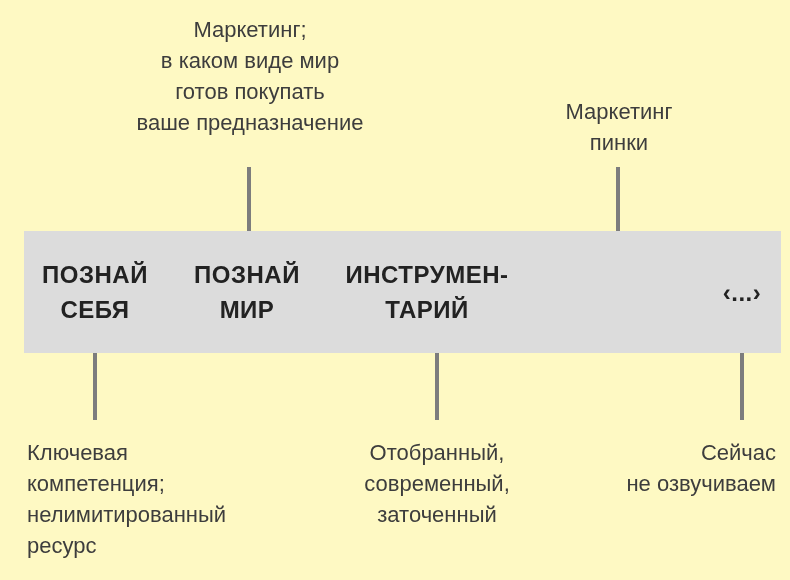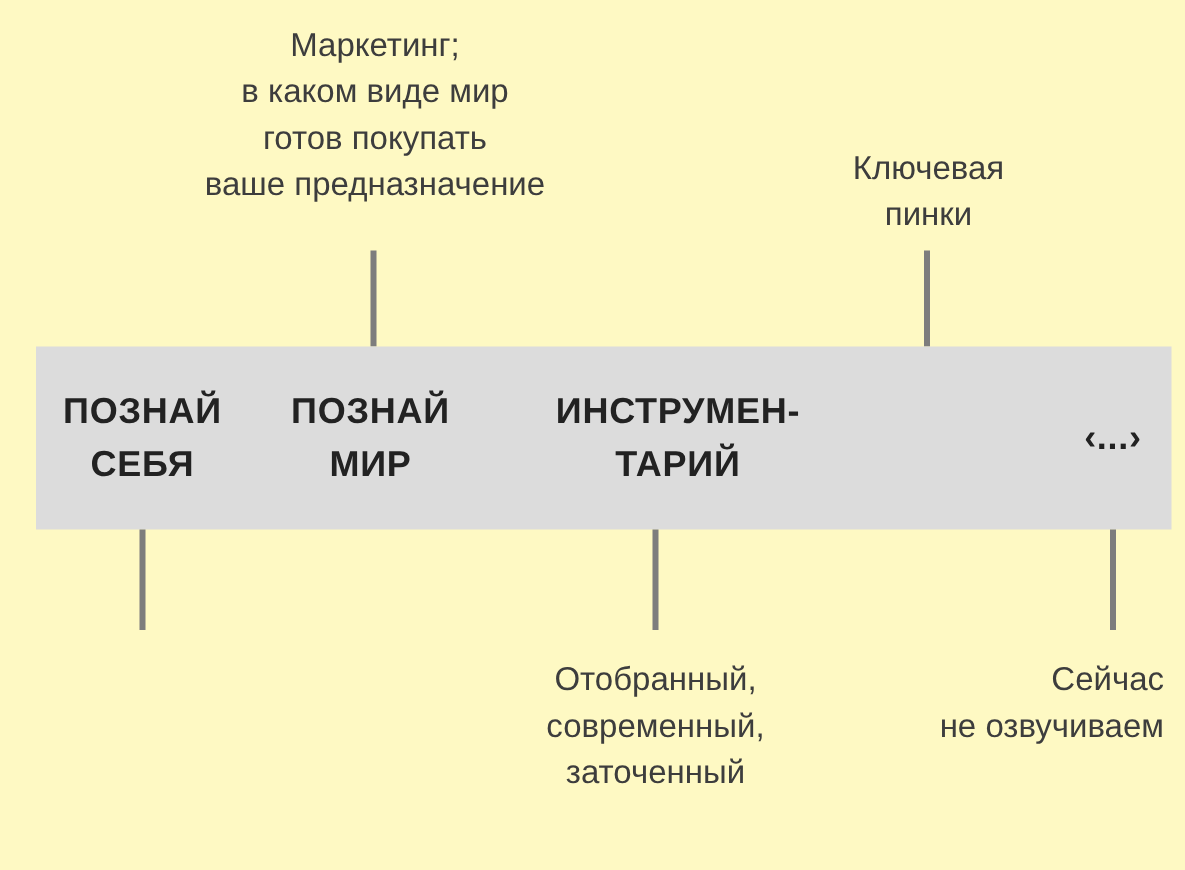--- a/index.html
+++ b/index.html
@@ -46,60 +46,64 @@
     text-align: center;
     white-space: pre-line;
     font-size: 24px;
     line-height: 35px;
     font-weight: bold;
     letter-spacing: 0.5px;
     color: var(--label-text, #222222);
   }
   .band-label.pos-1 { left: 71px; }
   .band-label.pos-2 { left: 223px; }
-  .band-label.pos-3 { left: 428px; }
+  .band-label.pos-3 { left: 403px; }
   .band-label.pos-4 { left: 593px; }
   .band-label.pos-5 { left: 718px; }
 
   .ann-marketing   { left: 100px; top: 14px;  width: 300px; }
   .ann-kicks       { left: 539px; top: 96px;  width: 160px; }
   .ann-competence  { left: 27px;  top: 437px; width: 260px; }
   .ann-toolkit     { left: 337px; top: 437px; width: 200px; }
   .ann-notvoiced   { left: 600px; top: 437px; width: 176px; }
 </style>
 </head>
 <body>
 
 <div class="canvas">
 
   <div class="annotation centered ann-marketing">Маркетинг;
 в каком виде мир
 готов покупать
 ваше предназначение</div>
 
-  <div class="annotation centered ann-kicks">Ключевая
+  <div class="annotation centered ann-kicks">Маркетинг
 пинки</div>
 
   <div class="connector conn-top-1"></div>
   <div class="connector conn-top-2"></div>
 
   <div class="band">
     <div class="band-label pos-1">ПОЗНАЙ
 СЕБЯ</div>
     <div class="band-label pos-2">ПОЗНАЙ
 МИР</div>
     <div class="band-label pos-3">ИНСТРУМЕН-
 ТАРИЙ</div>
     <div class="band-label pos-5">‹...›</div>
   </div>
 
   <div class="connector conn-bottom-1"></div>
   <div class="connector conn-bottom-2"></div>
   <div class="connector conn-bottom-3"></div>
 
+  <div class="annotation left-aligned ann-competence">Ключевая
+компетенция;
+нелимитированный
+ресурс</div>
 
   <div class="annotation right-aligned ann-notvoiced">Сейчас
 не озвучиваем</div>
 
   <div class="annotation centered ann-toolkit">Отобранный,
 современный,
 заточенный</div>
 
 </div>
 

